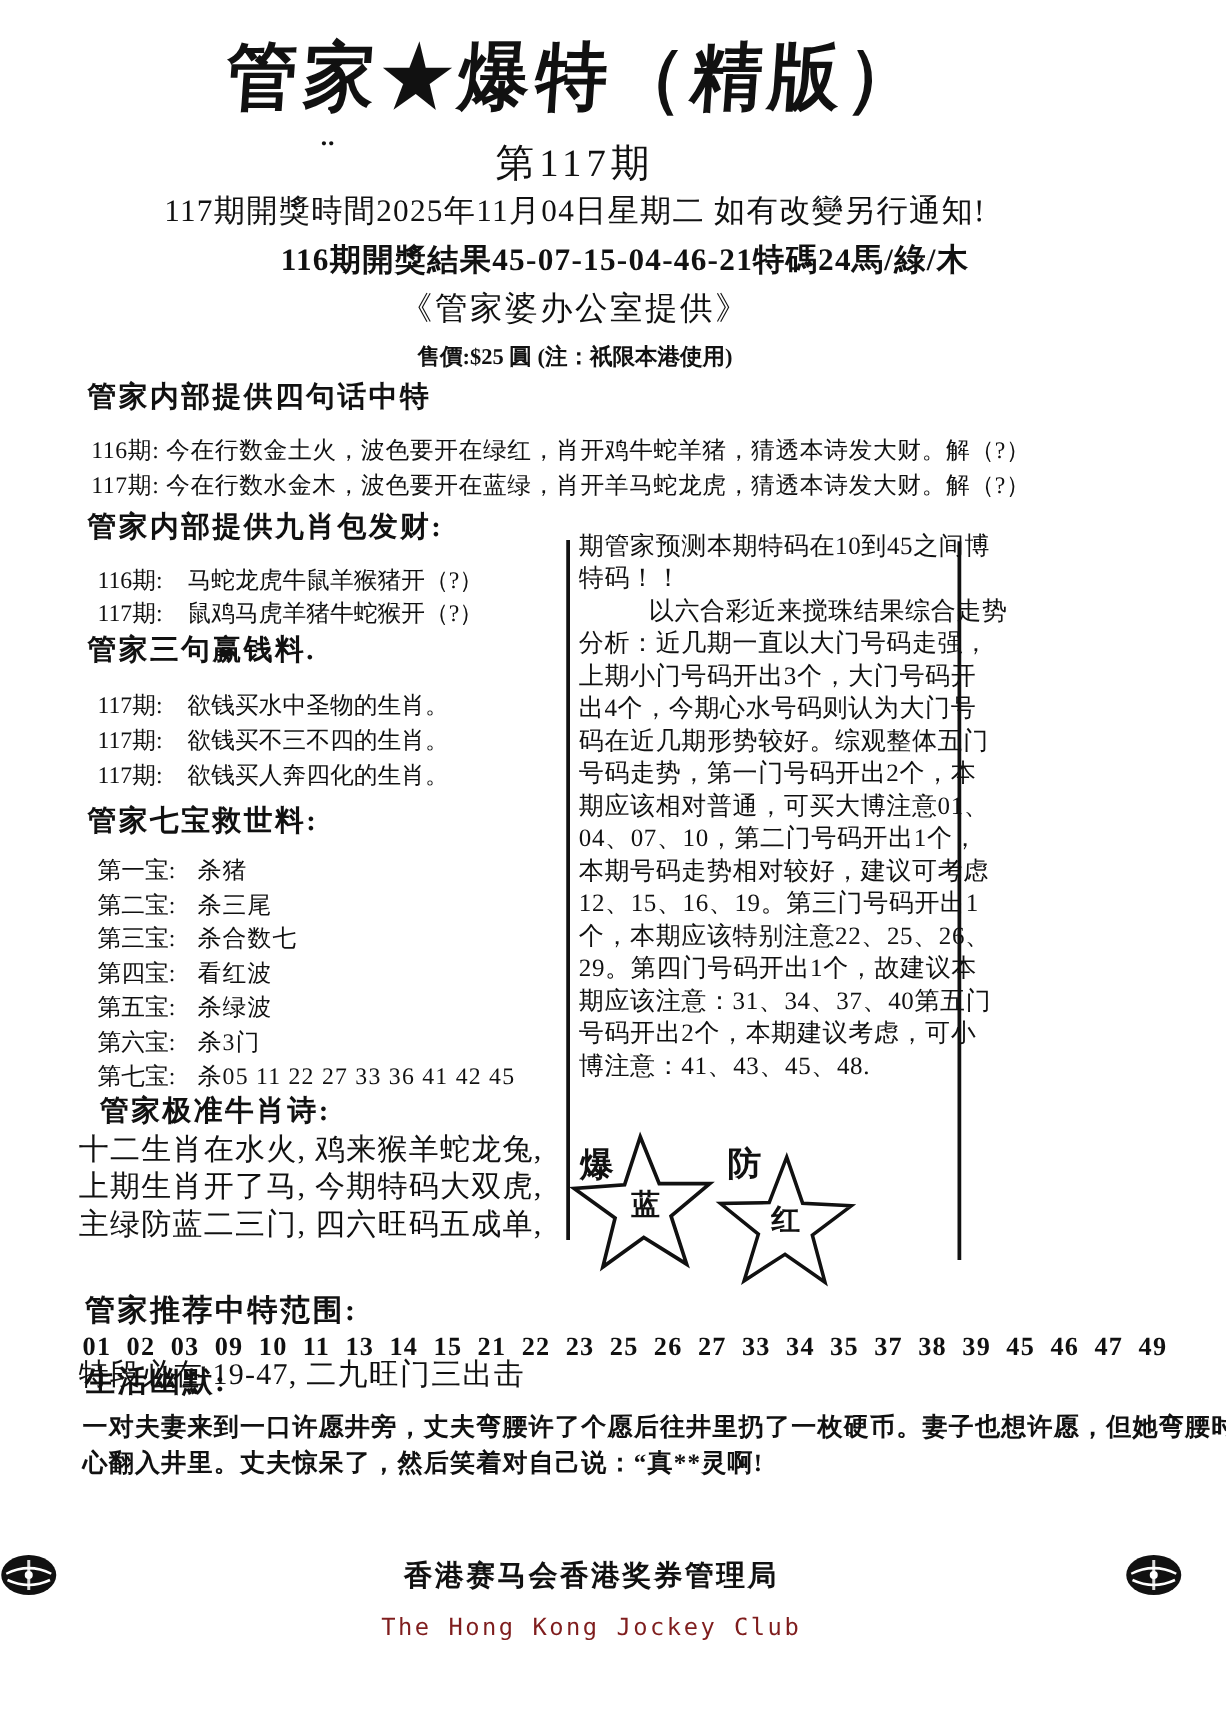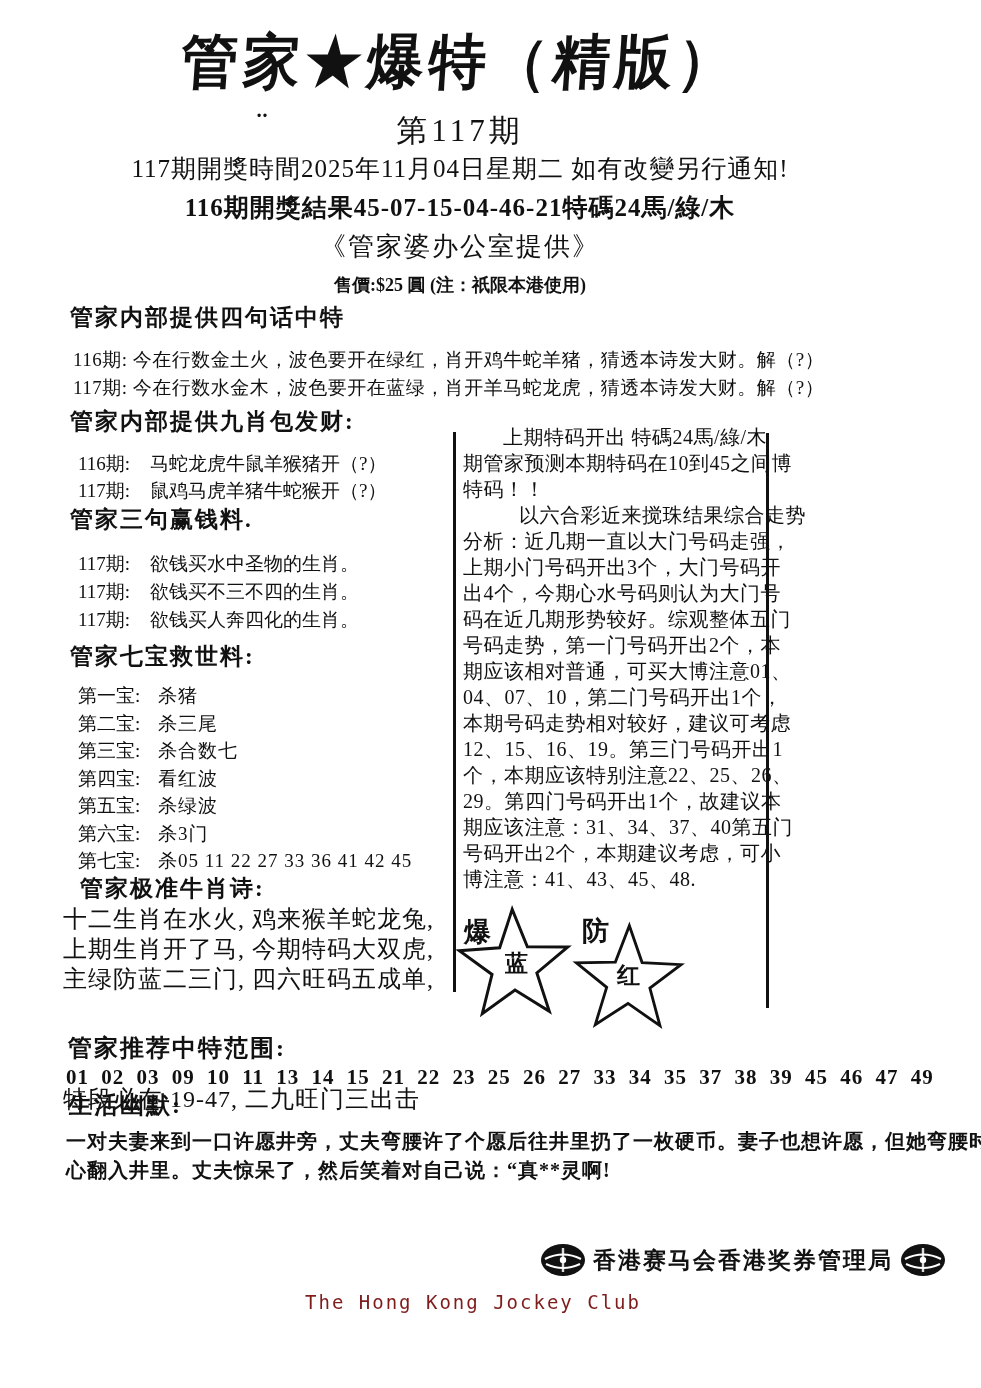--- a/index.html
+++ b/index.html
@@ -11,21 +11,21 @@
   }
   .abs{position:absolute;}
   .center{left:0;width:920px;text-align:center;}
   .title{
     top:24px;font-size:57px;font-weight:900;letter-spacing:5px;
     transform:skewX(-4deg) scaleY(1.04);white-space:nowrap;
   }
   .dots{top:100px;left:256px;font-size:18px;letter-spacing:3px;font-weight:bold;}
   .issue{top:110px;font-size:31px;letter-spacing:4px;}
   .drawline{top:152px;font-size:25px;font-weight:normal;letter-spacing:1px;}
-  .resultline{top:191px;font-size:25px;font-weight:bold;letter-spacing:1px;}
+  .resultline{top:191px;font-size:25px;font-weight:bold;letter-spacing:1px;margin-left:40px;}
   .provider{top:229px;font-size:26px;font-weight:normal;letter-spacing:2px;text-align:center;}
   .price{top:273px;font-size:18px;font-weight:bold;}
   .h2{font-size:23px;font-weight:bold;letter-spacing:2px;white-space:nowrap;}
   .bodyline{font-size:19px;white-space:nowrap;letter-spacing:0.5px;}
   .row{white-space:nowrap;font-size:19px;}
   .row .rl{display:inline-block;min-width:56px;}
   .row .rt{margin-left:16px;}
   .seven .rl{min-width:66px;}
   .seven .rt{margin-left:14px;letter-spacing:1px;}
   .poemline{font-size:24px;white-space:nowrap;letter-spacing:1px;}
@@ -35,21 +35,21 @@
   .ind2{text-indent:56px;}
   .vrule{width:3px;background:#111;}
   .star-wrap{overflow:visible;}
   .star-wrap svg{display:block;width:100%;height:100%;}
   .star-char{font-size:23px;font-weight:bold;}
   .star-label{font-size:27px;font-weight:bold;}
   .rec-head{top:1032px;left:68px;font-size:24px;}
   .numbers{top:1065px;left:66px;font-size:21px;font-weight:bold;word-spacing:6px;letter-spacing:1px;white-space:nowrap;}
   .humor-head{top:1089px;left:68px;font-size:24px;}
   .joke{font-size:20px;font-weight:bold;letter-spacing:1px;white-space:nowrap;}
-  .footer-row{top:1243px;left:0;width:946px;display:flex;align-items:center;justify-content:flex-end;gap:7px;}
+  .footer-row{top:1243px;left:0;width:946px;display:flex;align-items:center;justify-content:space-between;gap:7px;}
   .org-cn{font-size:23px;font-weight:bold;letter-spacing:2px;}
   .org-en{top:1291px;left:0;width:946px;text-align:center;
     font-family:"DejaVu Sans Mono","Liberation Mono",monospace;
     font-size:19px;letter-spacing:2px;color:#7f1d1d;}
   .emblem{width:46px;height:34px;}
 </style>
 </head>
 <body>
 
 <div class="page">
@@ -110,21 +110,20 @@
 
   <div class="abs h2" style="top:873px;left:80px;">管家极准牛肖诗:</div>
   <div class="abs poemline" style="top:903px;left:63px;">十二生肖在水火, 鸡来猴羊蛇龙兔,</div>
   <div class="abs poemline" style="top:933px;left:63px;">上期生肖开了马, 今期特码大双虎,</div>
   <div class="abs poemline" style="top:963px;left:63px;">主绿防蓝二三门, 四六旺码五成单,</div>
   <div class="abs poemline" style="top:1043px;left:63px;margin-top:40px;">特段必在 19-47, 二九旺门三出击</div>
 
   <div class="abs vrule" style="left:453px;top:432px;height:560px;"></div>
   <div class="abs vrule" style="left:766px;top:433px;height:575px;"></div>
   <div class="abs rcol">
-    <div class="aline ind1">上期特码开出 特碼24馬/綠/木</div>
     <div class="aline">期管家预测本期特码在10到45之间博</div>
     <div class="aline">特码！！</div>
     <div class="aline ind2">以六合彩近来搅珠结果综合走势</div>
     <div class="aline">分析：近几期一直以大门号码走强，</div>
     <div class="aline">上期小门号码开出3个，大门号码开</div>
     <div class="aline">出4个，今期心水号码则认为大门号</div>
     <div class="aline">码在近几期形势较好。综观整体五门</div>
     <div class="aline">号码走势，第一门号码开出2个，本</div>
     <div class="aline">期应该相对普通，可买大博注意01、</div>
     <div class="aline">04、07、10，第二门号码开出1个，</div>

